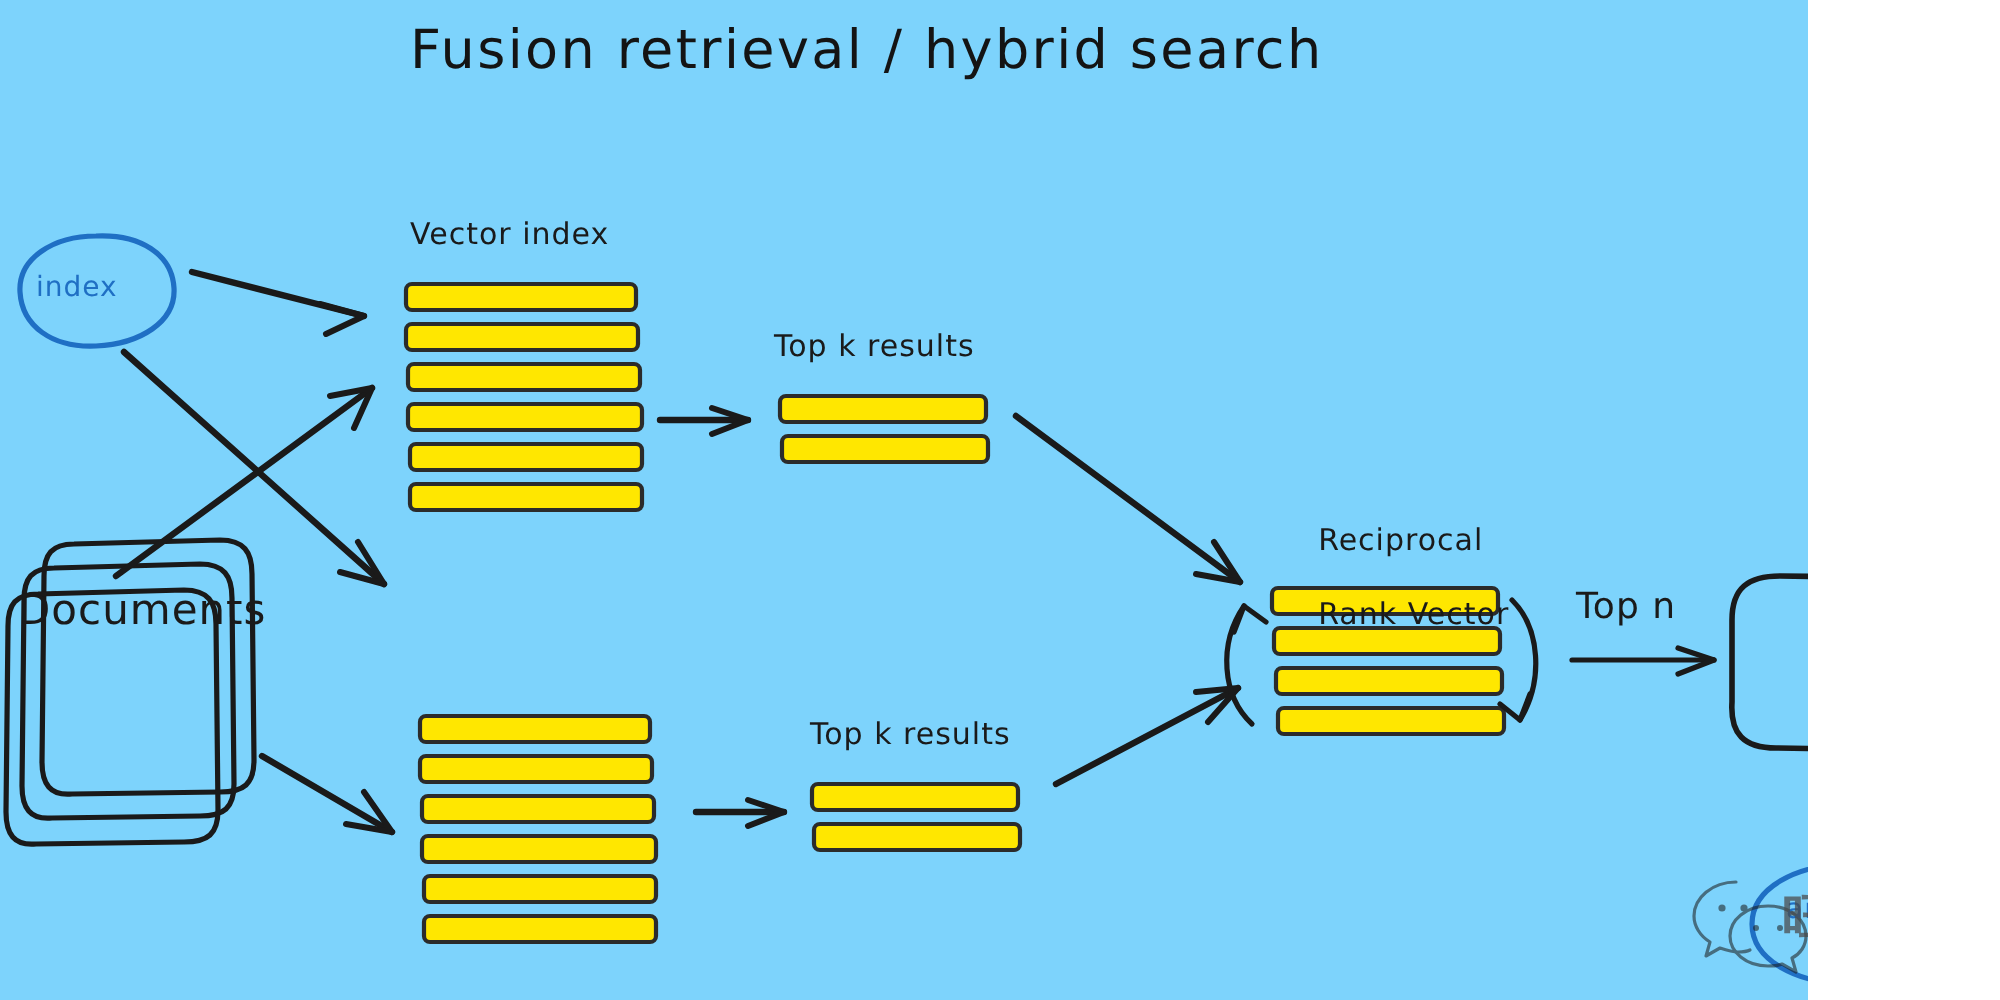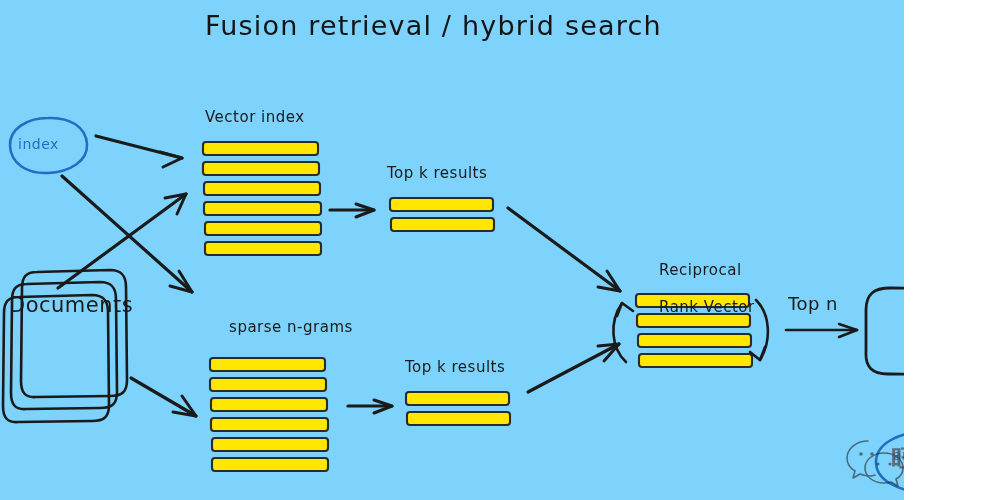--- a/index.html
+++ b/index.html
@@ -261,21 +261,21 @@
 
   <div id="title" class="hand-text">Fusion retrieval / hybrid search</div>
 
   <div id="label-query" class="hand-text">index</div>
 
   <div id="label-documents" class="hand-text">Documents</div>
 
   <div id="label-vector-index" class="hand-text">Vector index</div>
 
   <div id="label-sparse-index" class="hand-text">
-    <span>sparse n-grams</span><br>
+    <br>
   </div>
 
   <div id="label-topk-1" class="hand-text">Top k results</div>
 
   <div id="label-topk-2" class="hand-text">Top k results</div>
 
   <div id="label-rrf" class="hand-text">
     <span>Reciprocal</span><br>
     <span>Rank Vector</span>
   </div>

